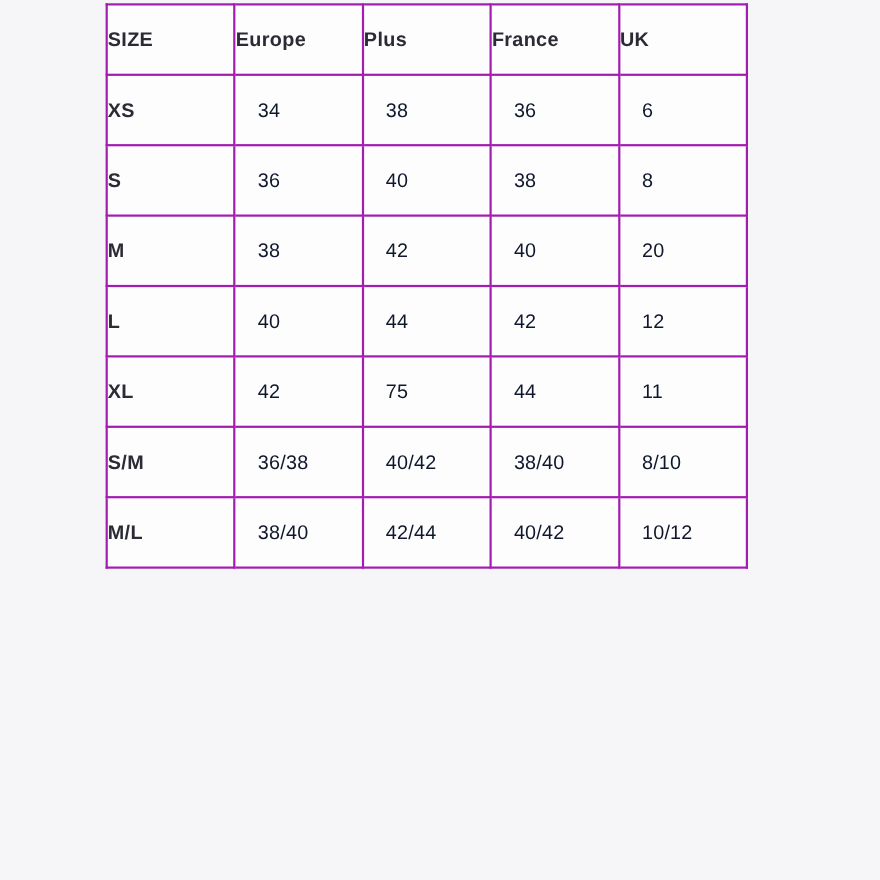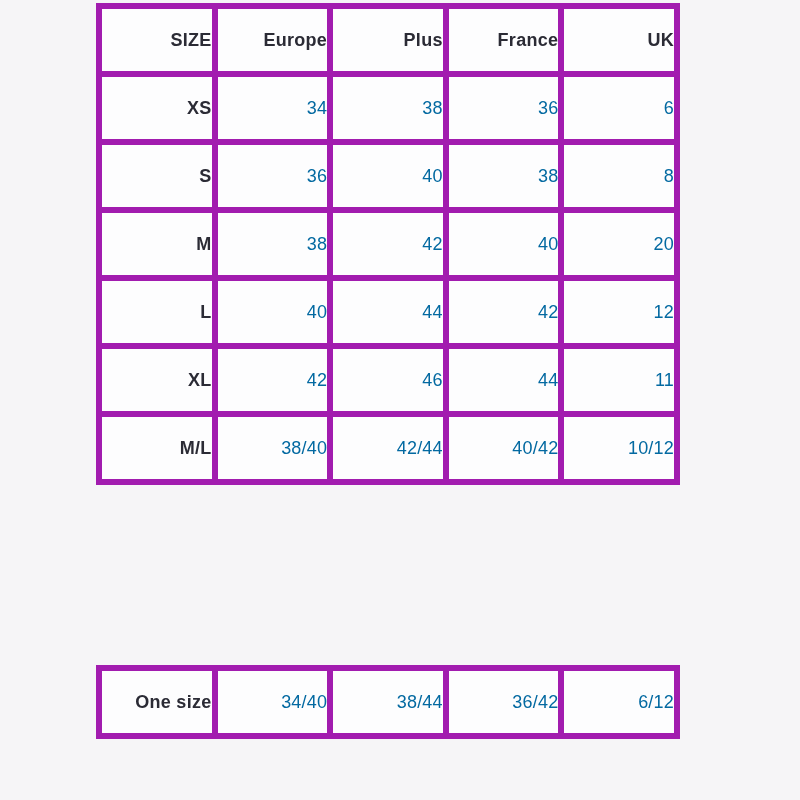--- a/index.html
+++ b/index.html
@@ -18,39 +18,40 @@
     table-layout: fixed;
     position: absolute;
     left: 96px;
     width: 584px;
     background: #fdfdfe;
   }
   #main-table { top: 3px; }
   #extra-table { top: 665px; }
   .size-table th,
   .size-table td {
-    border: 6px solid #a21caf;
-    text-align: right;
+    border: 2px solid #a21caf;
+    text-align: left;
     vertical-align: middle;
     height: 62px;
     padding: 0;
     overflow: hidden;
   }
   .size-table th,
   .size-table td.label {
     font-weight: bold;
     font-size: 18px;
     color: #2b2b35;
     letter-spacing: 0.3px;
   }
   .size-table td.value {
     font-weight: normal;
     font-size: 18px;
-    color: #0369a1;
+    color: #0f172a;
     letter-spacing: 0.2px;
+    padding-left: 20px;
   }
 </style>
 </head>
 <body>
 
 <table class="size-table" id="main-table">
   <thead>
     <tr>
       <th>SIZE</th>
       <th>Europe</th>
@@ -84,37 +85,37 @@
     <tr>
       <td class="label">L</td>
       <td class="value">40</td>
       <td class="value">44</td>
       <td class="value">42</td>
       <td class="value">12</td>
     </tr>
     <tr>
       <td class="label">XL</td>
       <td class="value">42</td>
-      <td class="value">46</td>
+      <td class="value">75</td>
       <td class="value">44</td>
       <td class="value">11</td>
+    </tr>
+    <tr>
+      <td class="label">S/M</td>
+      <td class="value">36/38</td>
+      <td class="value">40/42</td>
+      <td class="value">38/40</td>
+      <td class="value">8/10</td>
     </tr>
     <tr>
       <td class="label">M/L</td>
       <td class="value">38/40</td>
       <td class="value">42/44</td>
       <td class="value">40/42</td>
       <td class="value">10/12</td>
     </tr>
   </tbody>
 </table>
 
 <table class="size-table" id="extra-table">
   <tbody>
-    <tr>
-      <td class="label">One size</td>
-      <td class="value">34/40</td>
-      <td class="value">38/44</td>
-      <td class="value">36/42</td>
-      <td class="value">6/12</td>
-    </tr>
   </tbody>
 </table>
 
 </body></html>

